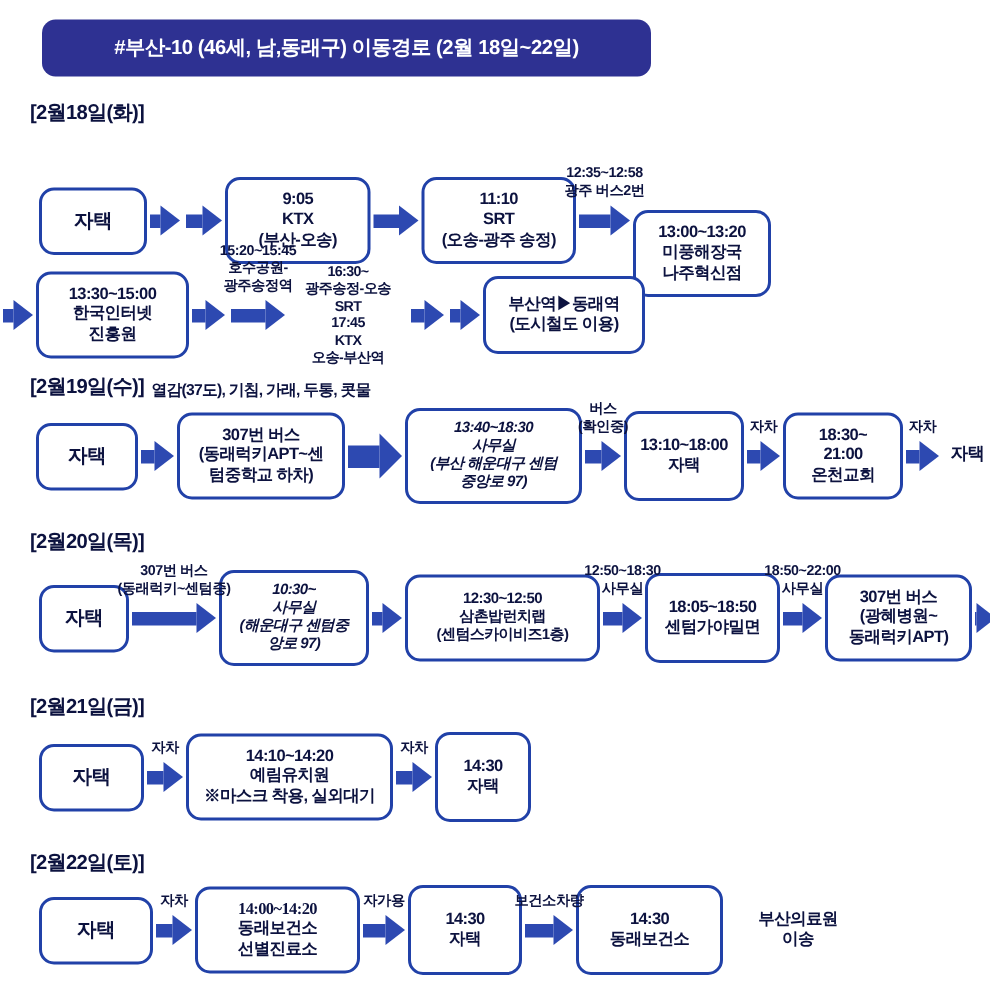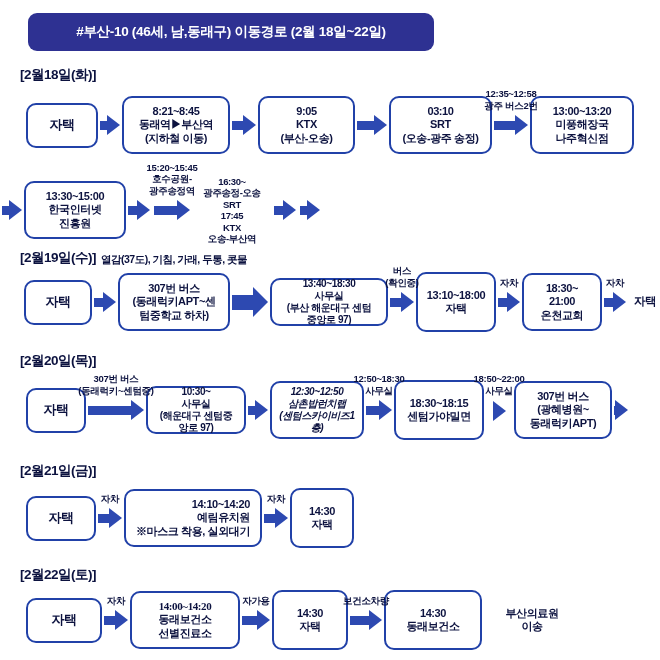--- a/index.html
+++ b/index.html
@@ -12,21 +12,21 @@
              display:flex;align-items:flex-end;letter-spacing:-0.5px;}
   .symptoms{font-size:10.5px;margin-left:5px;font-weight:bold;}
   .row{position:absolute;display:flex;align-items:center;}
   .box{flex:0 0 auto;background:#fff;border:2.5px solid var(--box-border,#2141a8);border-radius:10px;
        display:flex;align-items:center;justify-content:center;text-align:center;font-weight:bold;
        color:var(--text,#0c123f);white-space:pre-line;font-size:11px;line-height:1.22;height:58px;
        letter-spacing:-0.4px;padding:1px 2px;box-sizing:border-box;}
   .box.home{height:45px;font-size:13px;}
   .box.h46{height:60px;}
   .box.h52{height:52px;}
-  .box.h64{height:48px;}
+  .box.h64{height:64px;font-style:italic;}
   .box.fs10{font-size:10px;}
   .arrow{flex:0 0 auto;position:relative;display:flex;align-items:center;height:22px;margin:0 2px;}
   .shaft{flex:1 1 auto;height:9px;background:var(--arrow,#2d49b1);}
   .head{flex:0 0 auto;width:0;height:0;border-top:10px solid transparent;border-bottom:10px solid transparent;
         border-left:13px solid var(--arrow,#2d49b1);}
   .arrow-big{height:32px;}
   .arrow-big .shaft{height:15px;}
   .arrow-big .head{border-top-width:15px;border-bottom-width:15px;border-left-width:15px;}
   .lbl{position:absolute;bottom:calc(100% + 3px);left:50%;transform:translateX(-50%);width:max-content;
        text-align:center;font-weight:bold;font-size:9.5px;line-height:1.2;color:var(--text,#0c123f);
@@ -46,44 +46,41 @@
   <div class="day-label" style="left:20px;top:66px;">
     <span>[2월18일(화)]</span>
   </div>
 
   <div class="row" style="left:26px;top:96px;">
     <div class="box home" style="width:72px;">자택</div>
     <div class="arrow" style="width:20px;">
         <span class="shaft"></span>
         <span class="head"></span>
       </div>
-    <div class="box" style="width:108px;">8:21~8:45
-동래역▶부산역
-(지하철 이동)</div>
     <div class="arrow" style="width:24px;">
         <span class="shaft"></span>
         <span class="head"></span>
       </div>
     <div class="box" style="width:97px;">9:05
 KTX
 (부산-오송)</div>
     <div class="arrow" style="width:30px;">
         <span class="shaft"></span>
         <span class="head"></span>
       </div>
-    <div class="box" style="width:103px;">03:10
+    <div class="box" style="width:103px;">11:10
 SRT
 (오송-광주 송정)</div>
     <div class="arrow" style="width:34px;">
       <span class="lbl">12:35~12:58
 광주 버스2번</span>
       <span class="shaft"></span>
         <span class="head"></span>
     </div>
-    <div class="box" style="width:104px;">13:00~13:20
+    <div class="box" style="width:92px;margin-top:44px;">13:00~13:20
 미풍해장국
 나주혁신점</div>
   </div>
 
   <div class="row" style="left:0px;top:176px;">
     <div class="arrow" style="width:20px;">
         <span class="shaft"></span>
         <span class="head"></span>
       </div>
     <div class="box" style="width:102px;">13:30~15:00
@@ -107,20 +104,22 @@
 KTX
 오송-부산역</div>
     <div class="arrow" style="width:22px;">
         <span class="shaft"></span>
         <span class="head"></span>
       </div>
     <div class="arrow" style="width:20px;">
         <span class="shaft"></span>
         <span class="head"></span>
       </div>
+    <div class="box h52" style="width:108px;">부산역▶동래역
+(도시철도 이용)</div>
   </div>
 
   <div class="day-label" style="left:20px;top:249px;">
     <span>[2월19일(수)]</span>
     <span class="symptoms">열감(37도), 기침, 가래, 두통, 콧물</span>
   </div>
 
   <div class="row" style="left:24px;top:272px;">
     <div class="box home" style="width:68px;">자택</div>
     <div class="arrow" style="width:22px;">
@@ -175,32 +174,32 @@
         <span class="head"></span>
     </div>
     <div class="box h64 fs10" style="width:100px;">10:30~
 사무실
 (해운대구 센텀중
 앙로 97)</div>
     <div class="arrow" style="width:20px;">
         <span class="shaft"></span>
         <span class="head"></span>
       </div>
-    <div class="box fs10" style="width:94px;font-style:italic;">12:30~12:50
+    <div class="box fs10" style="width:130px;">12:30~12:50
 삼촌밥런치랩
 (센텀스카이비즈1층)</div>
     <div class="arrow" style="width:26px;text-decoration:underline;">
       <span class="lbl">12:50~18:30
 사무실</span>
       <span class="shaft"></span>
         <span class="head"></span>
     </div>
-    <div class="box h46" style="width:90px;">18:30~18:15
+    <div class="box h46" style="width:90px;">18:05~18:50
 센텀가야밀면</div>
-    <div class="arrow" style="width:26px;flex-direction:column;">
+    <div class="arrow" style="width:26px;">
       <span class="lbl">18:50~22:00
 사무실</span>
       <span class="shaft"></span>
         <span class="head"></span>
     </div>
     <div class="box" style="width:98px;">307번 버스
 (광혜병원~
 동래럭키APT)</div>
     <div class="arrow" style="width:14px;">
         <span class="shaft"></span>
@@ -212,21 +211,21 @@
     <span>[2월21일(금)]</span>
   </div>
 
   <div class="row" style="left:26px;top:488px;">
     <div class="box home" style="width:70px;">자택</div>
     <div class="arrow" style="width:24px;">
       <span class="lbl">자차</span>
       <span class="shaft"></span>
         <span class="head"></span>
     </div>
-    <div class="box" style="width:138px;text-align:right;">14:10~14:20
+    <div class="box" style="width:138px;">14:10~14:20
 예림유치원
 ※마스크 착용, 실외대기</div>
     <div class="arrow" style="width:24px;">
       <span class="lbl">자차</span>
       <span class="shaft"></span>
         <span class="head"></span>
     </div>
     <div class="box h46" style="width:64px;">14:30
 자택</div>
   </div>

